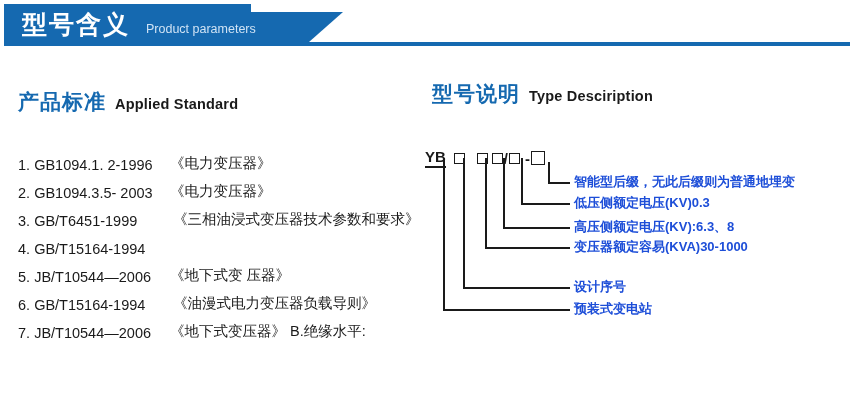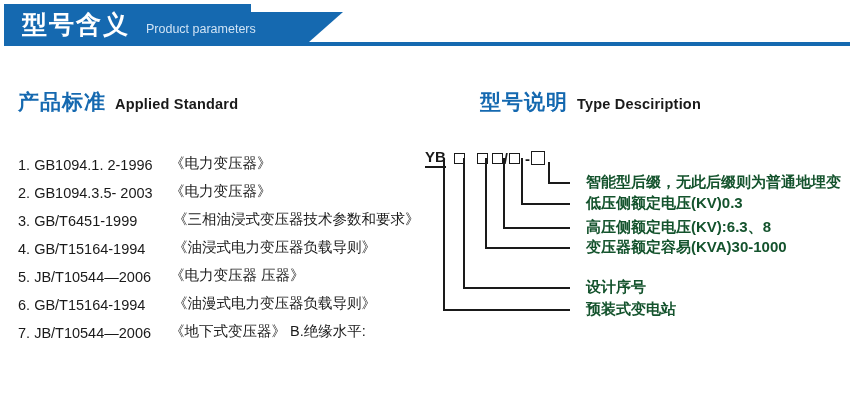--- a/index.html
+++ b/index.html
@@ -83,21 +83,21 @@
     letter-spacing: 1px;
   }
   .sec-head .en {
     font-size: 14.5px;
     font-weight: bold;
     color: #1a1a1a;
     margin-left: 9px;
     letter-spacing: 0.2px;
   }
   #head-standard { left: 18px; top: 88px; }
-  #head-type     { left: 432px; top: 88px; margin-left: 48px; }
+  #head-type     { left: 432px; top: 80px; }
 
   
   .std-list {
     position: absolute;
     left: 18px; top: 145px;
     width: 412px;
   }
   .std-row {
     display: flex;
     align-items: flex-end;
@@ -167,26 +167,25 @@
     background: #1a1a1a;
   }
   .hline {
     position: absolute;
     height: 1.6px;
     background: #1a1a1a;
   }
 
   .lbl {
     position: absolute;
-    font-size: 15px;
-    font-weight: bold;
-    color: #14532d;
+    font-size: 13px;
+    font-weight: bold;
+    color: #1d4ed8;
     white-space: nowrap;
     line-height: 14px;
-    margin-left: 12px;
   }
 </style>
 </head>
 <body>
 
 <div class="banner">
   <div class="banner-main"></div>
   <div class="banner-step"></div>
   <div class="banner-tail"></div>
   <div class="banner-rule"></div>
@@ -210,26 +209,25 @@
     <span class="name">《电力变压器》</span>
   </div>
 
   <div class="std-row indent-wide">
     <span class="code"><span>3.</span>&nbsp;<span>GB/T6451-1999</span></span>
     <span class="name">《三相油浸式变压器技术参数和要求》</span>
   </div>
 
   <div class="std-row indent-wide">
     <span class="code"><span>4.</span>&nbsp;<span>GB/T15164-1994</span></span>
-    <span class="name">《油浸式电力变压器负载导则》</span>
   </div>
 
   <div class="std-row">
     <span class="code"><span>5.</span>&nbsp;<span>JB/T10544—2006</span></span>
-    <span class="name">《电力变压器 压器》</span>
+    <span class="name">《地下式变 压器》</span>
   </div>
 
   <div class="std-row indent-wide">
     <span class="code"><span>6.</span>&nbsp;<span>GB/T15164-1994</span></span>
     <span class="name">《油漫式电力变压器负载导则》</span>
   </div>
 
   <div class="std-row">
     <span class="code"><span>7.</span>&nbsp;<span>JB/T10544—2006</span></span>
     <span class="name">《地下式变压器》 B.绝缘水平:</span>

